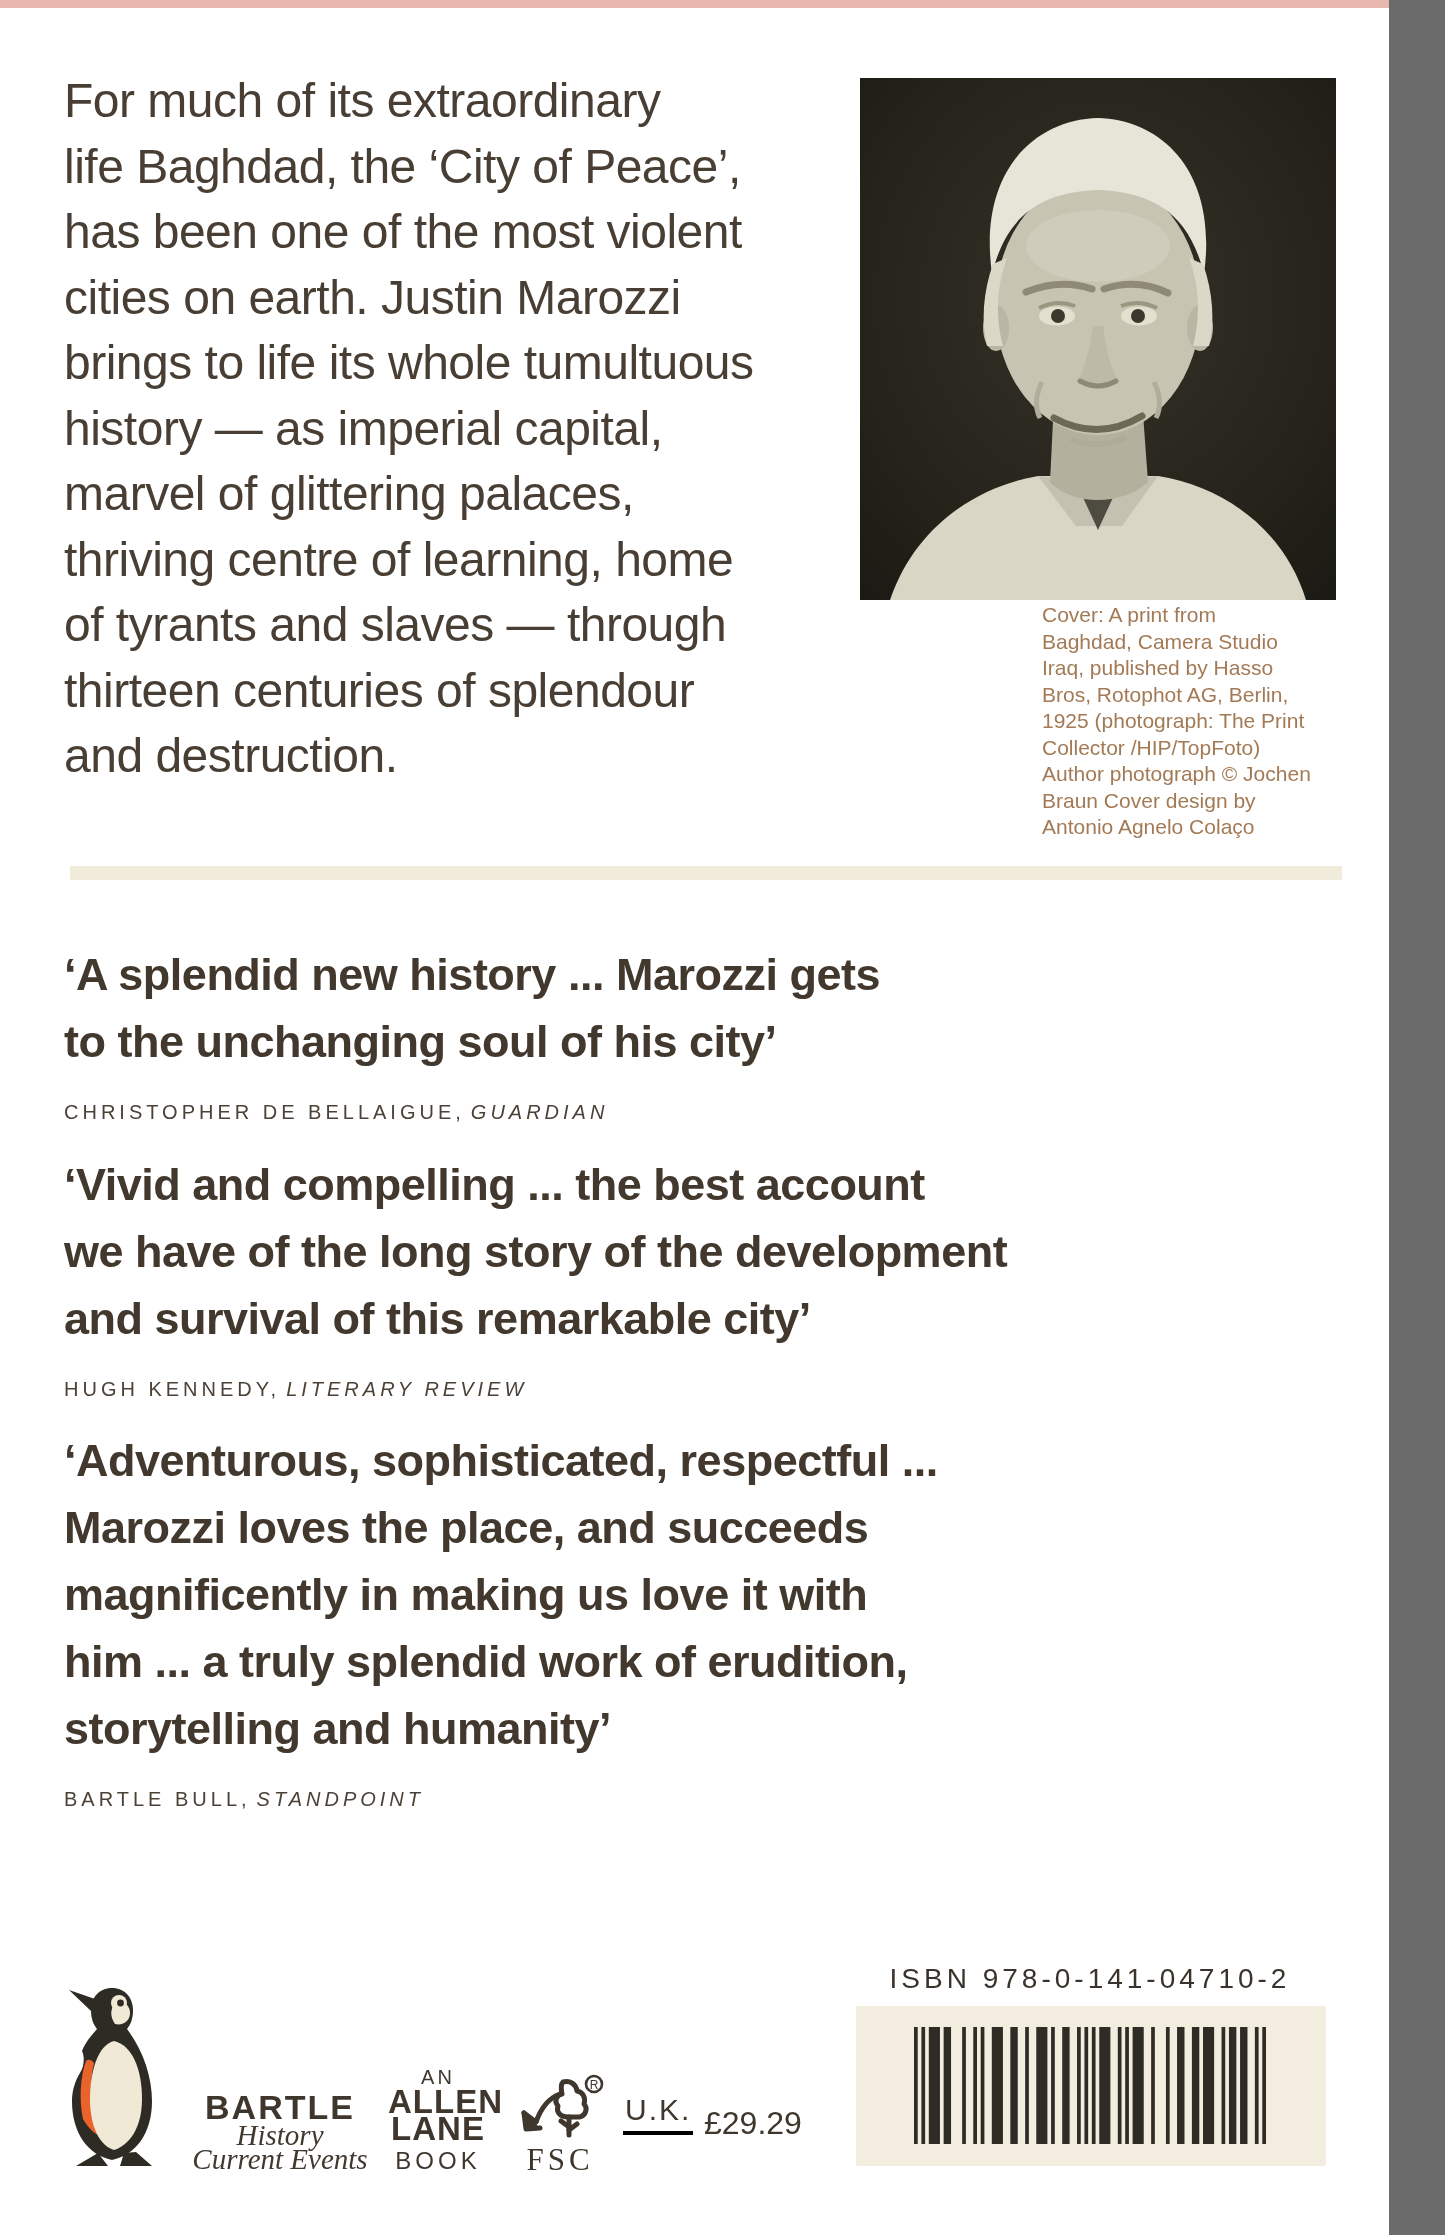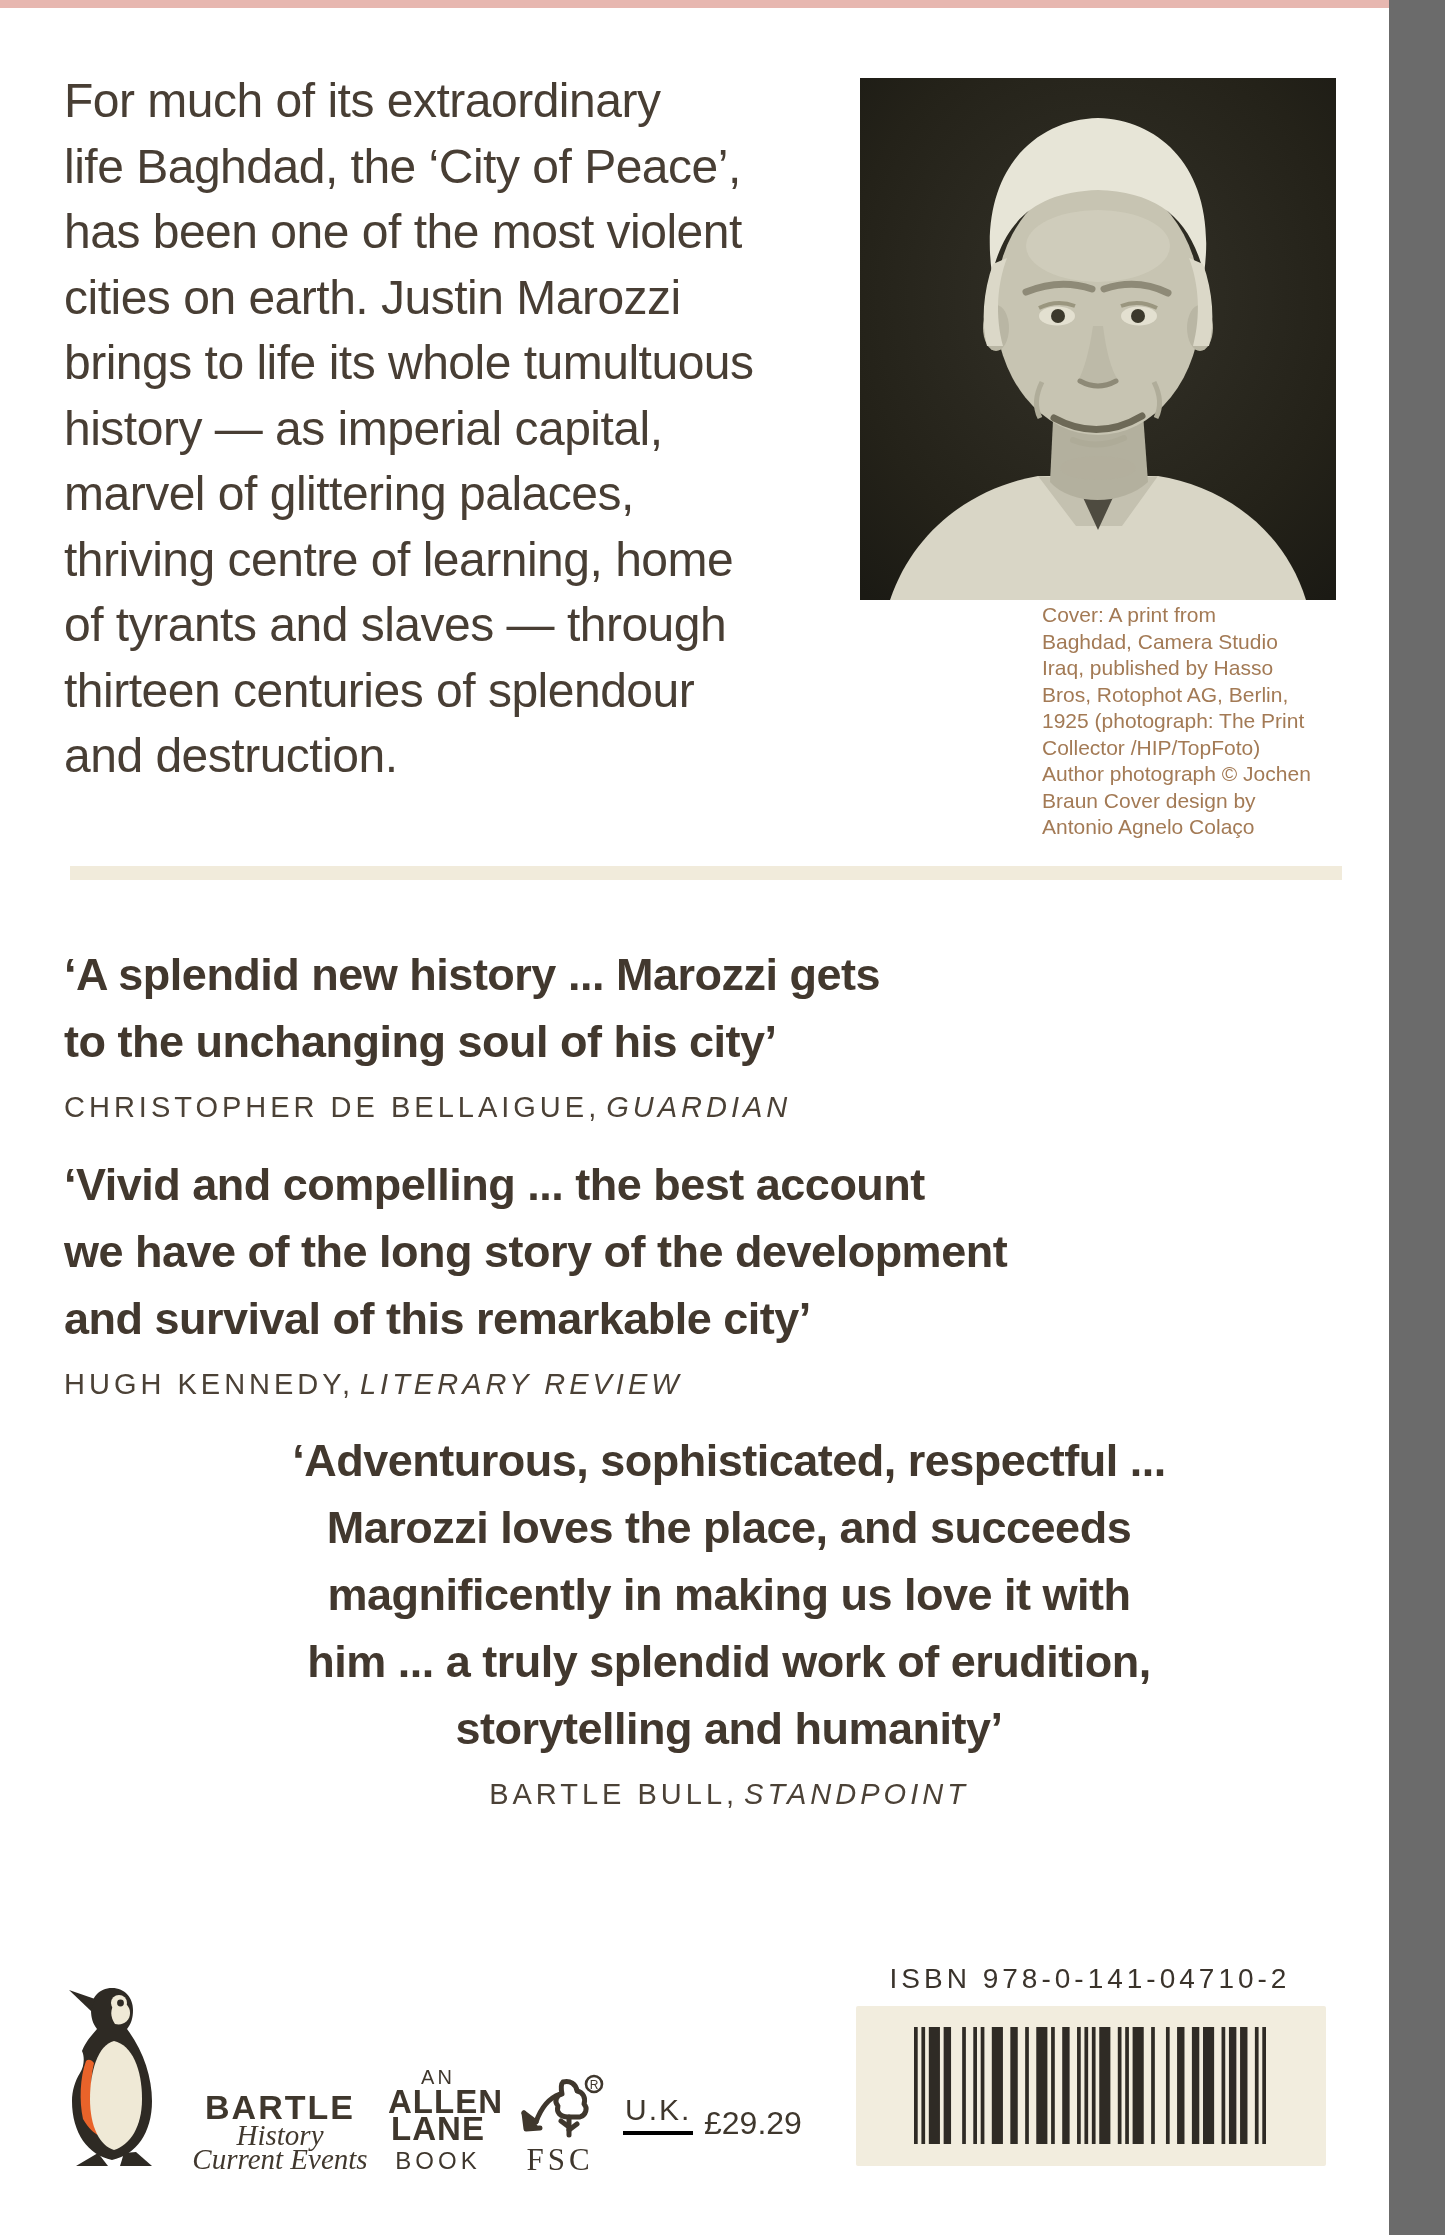--- a/index.html
+++ b/index.html
@@ -36,27 +36,27 @@
   }
   
   .divider{
     position:absolute;left:70px;top:866px;width:1272px;height:14px;
     background:#f1ebdb;
   }
   
   .quote{position:absolute;left:64px;width:1330px;}
   .q1{top:941px;}
   .q2{top:1151px;}
-  .q3{top:1427px;text-align:center;}
+  .q3{top:1427px;}
   .quote-text{
     font-size:45px;line-height:67px;font-weight:700;
     letter-spacing:-0.5px;white-space:pre-line;color:#42382e;
   }
   .quote-source{
-    margin-top:16px;font-size:29px;letter-spacing:4px;
+    margin-top:26px;font-size:20px;letter-spacing:4px;
     font-weight:400;color:#4b4136;
   }
   .quote-source .pub{font-style:italic;margin-left:6px;}
   
   .penguin-logo{position:absolute;left:62px;top:1983px;width:100px;height:188px;}
   .penguin-logo svg{display:block;width:100%;height:100%;}
 
   .penguin-block{position:absolute;left:178px;top:2091px;width:204px;text-align:center;color:#3f372d;}
   .penguin-word{font-size:34px;font-weight:700;letter-spacing:2px;line-height:32px;}
   .penguin-series{font-family:"Liberation Serif", serif;font-style:italic;font-size:29px;line-height:24px;color:#41382e;}

